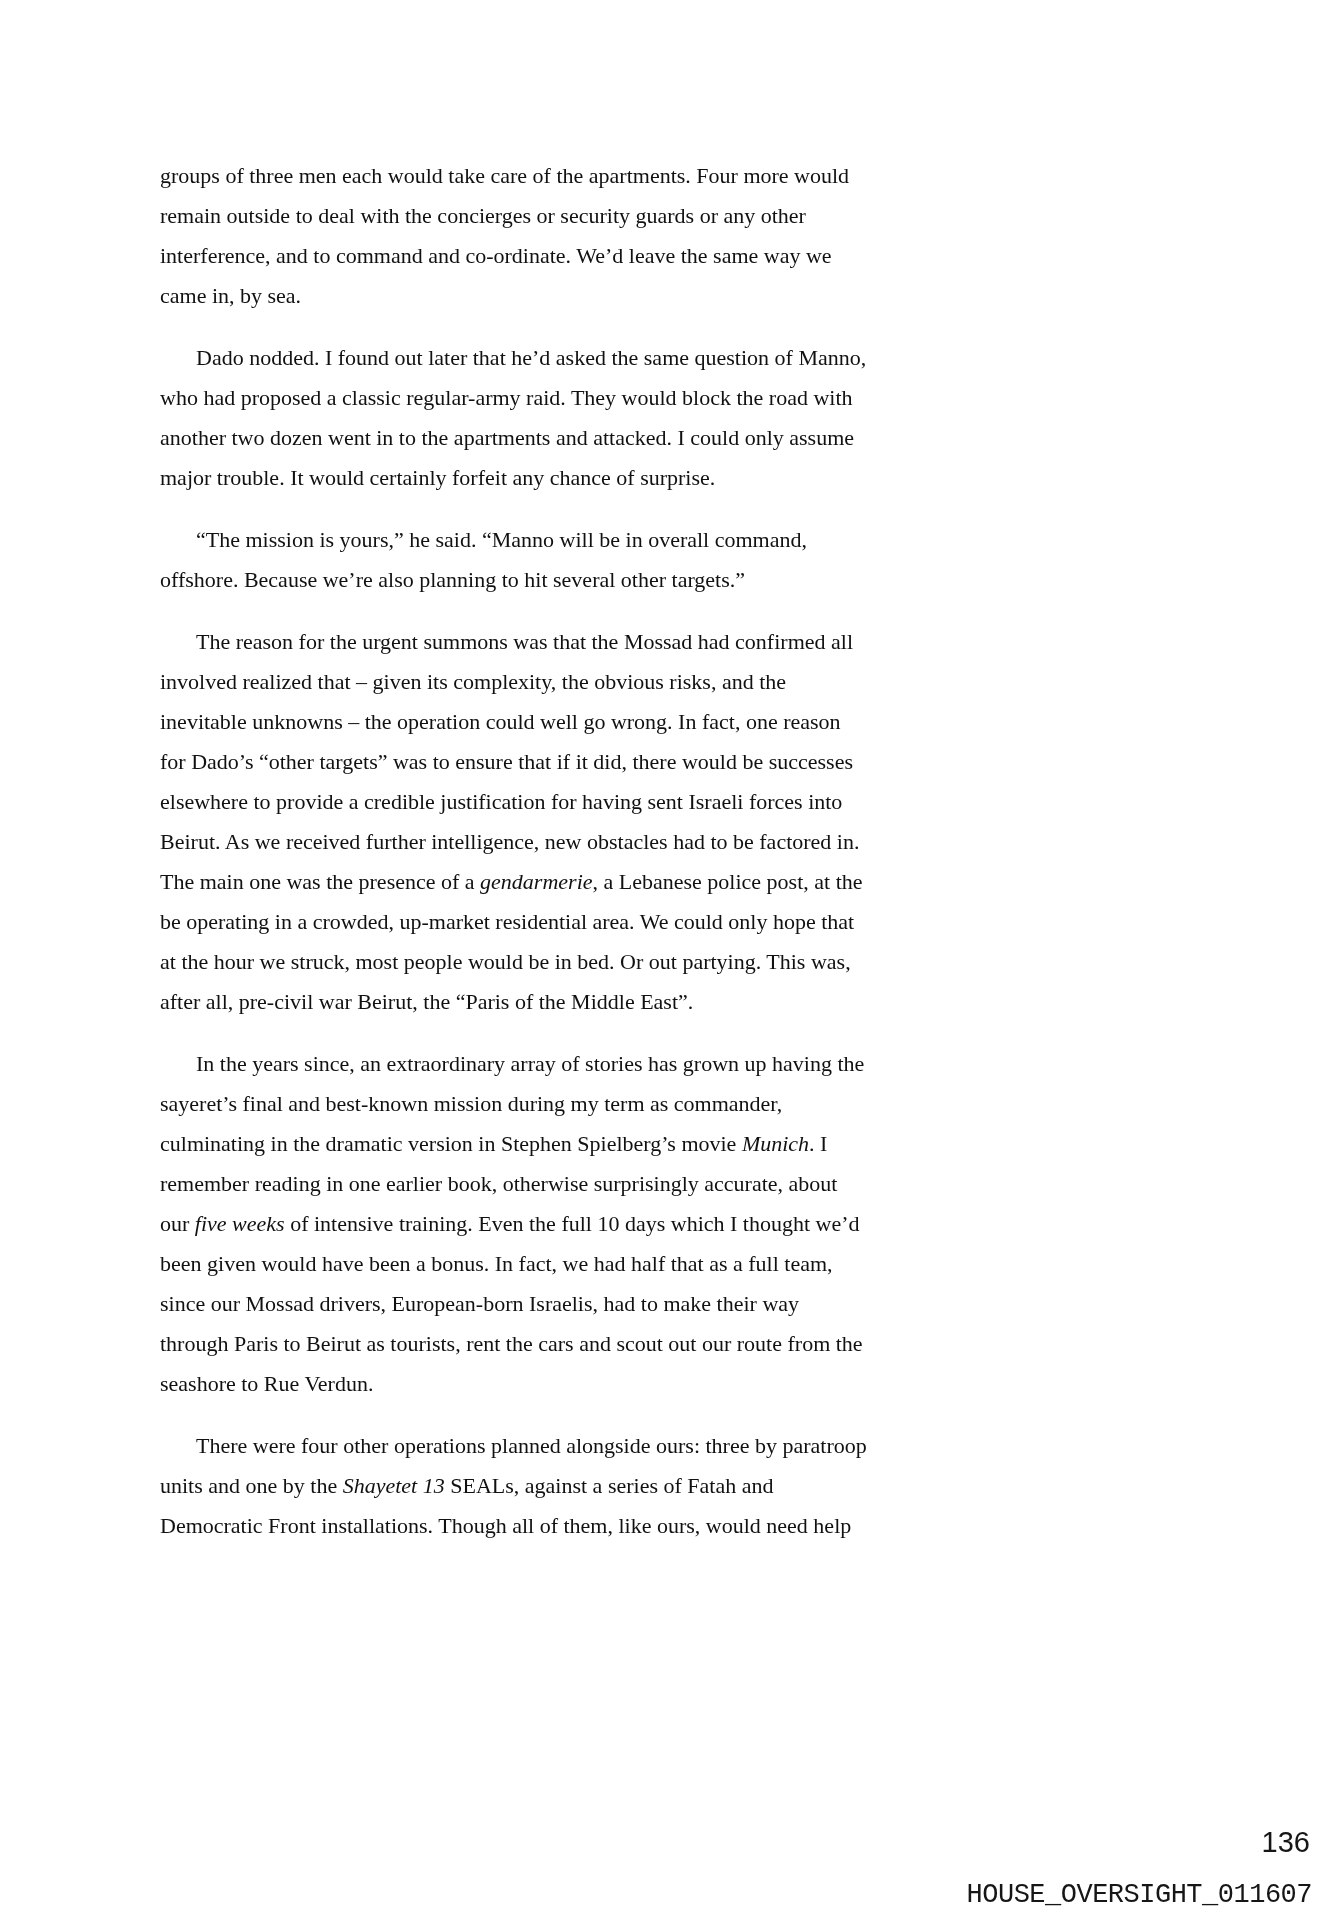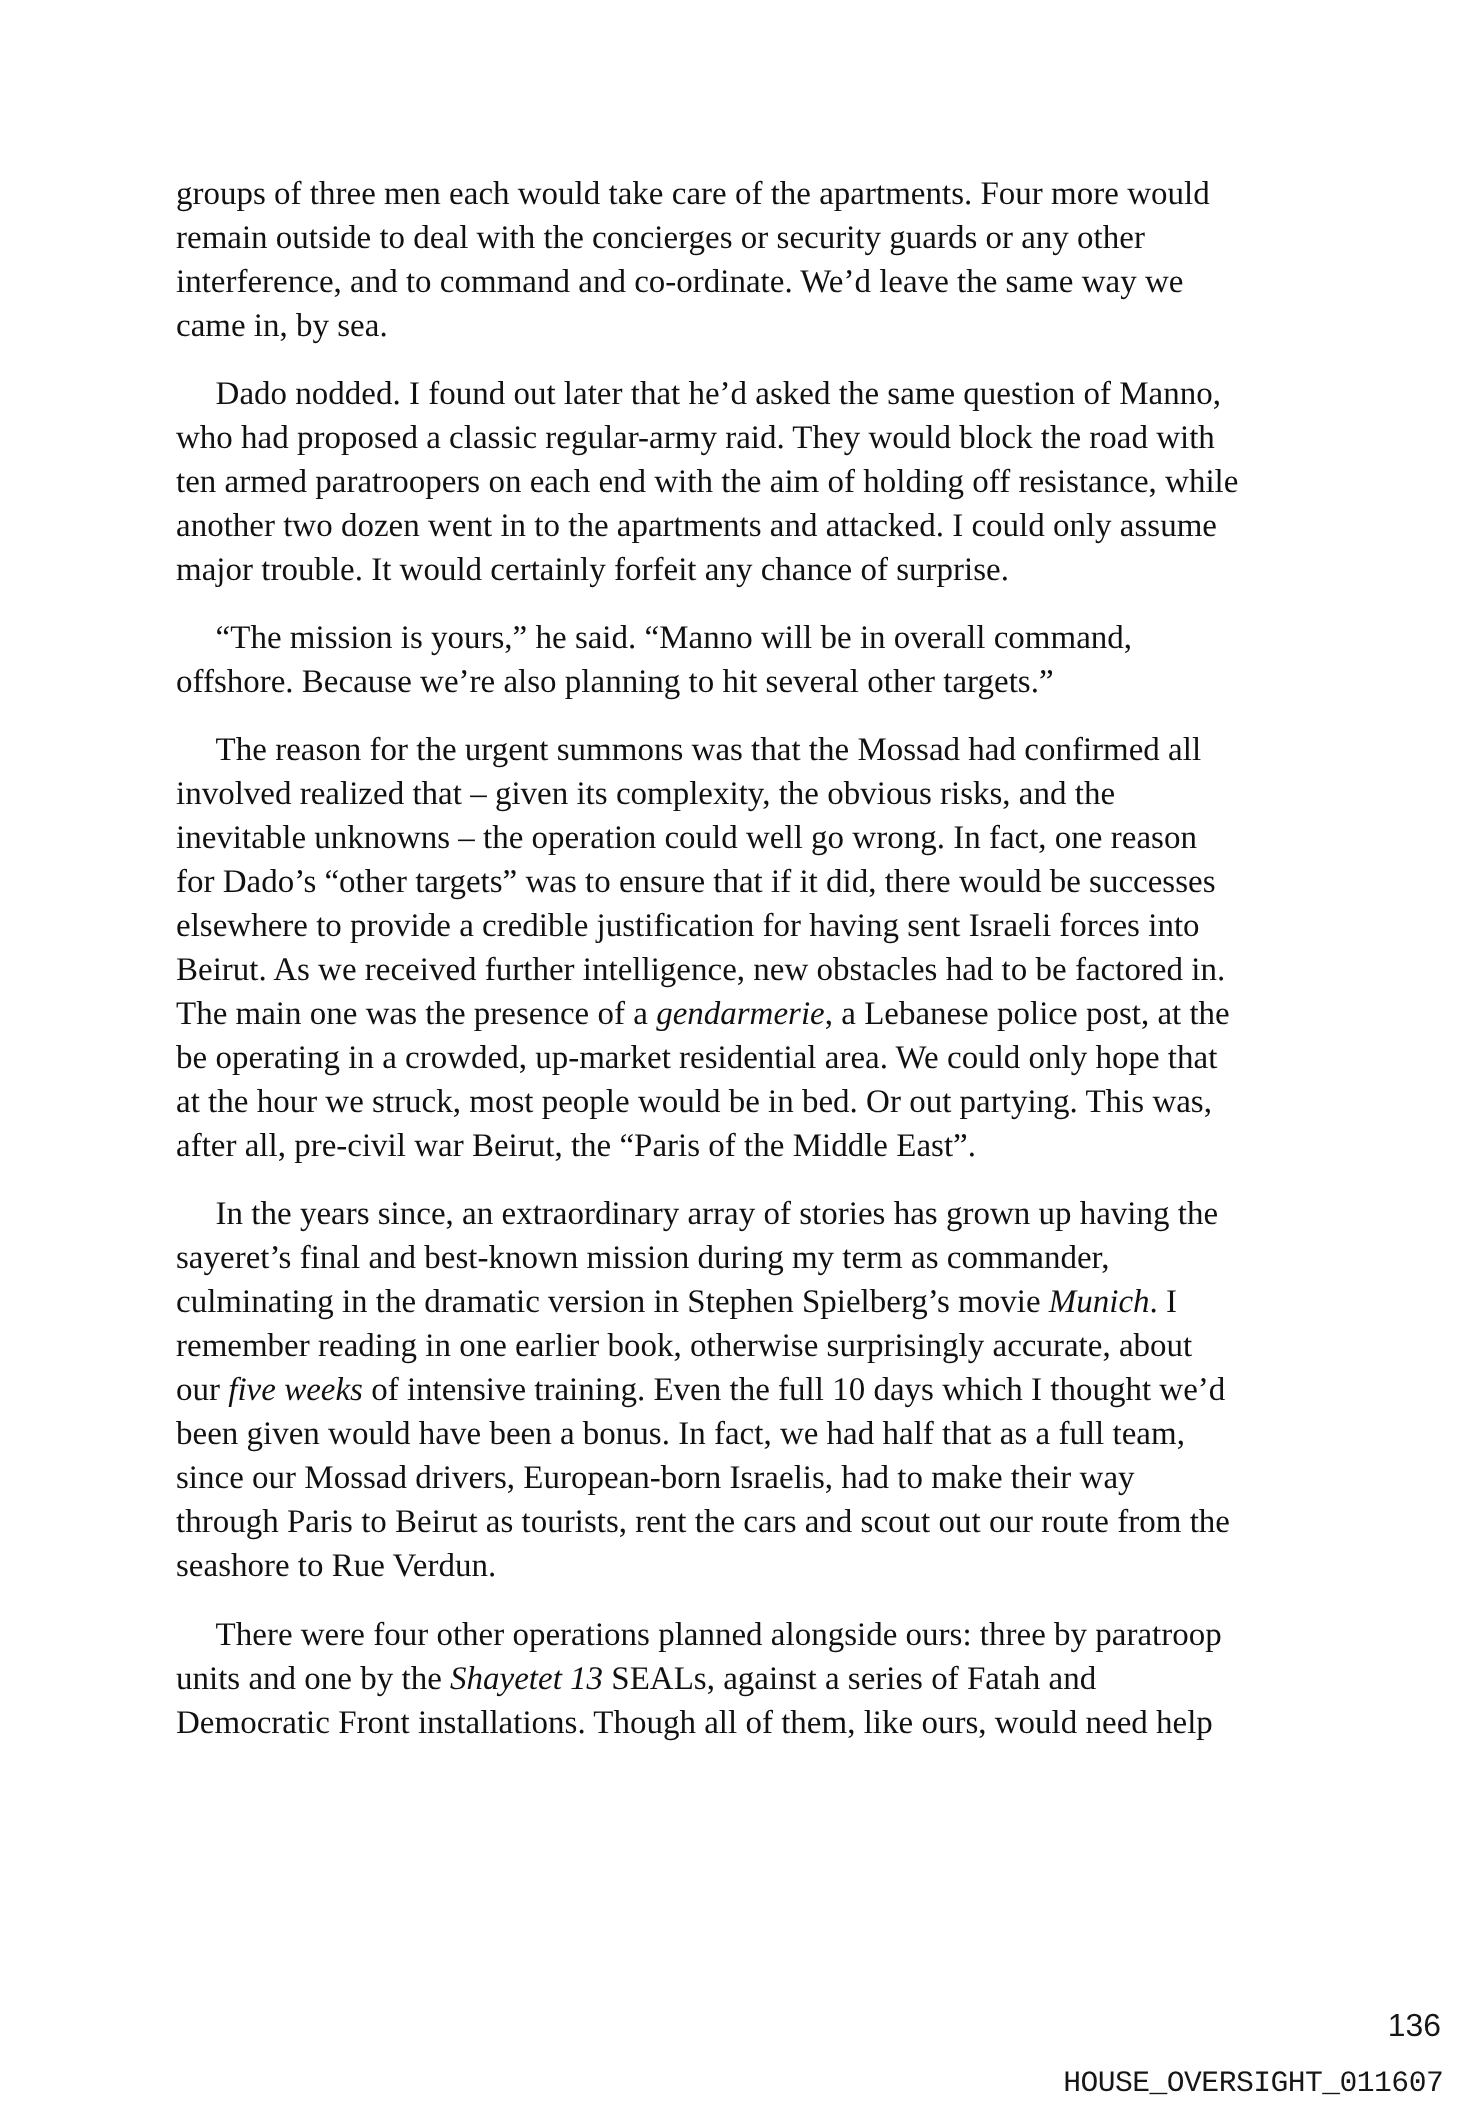--- a/index.html
+++ b/index.html
@@ -14,21 +14,21 @@
     background: #ffffff;
     overflow: hidden;
     font-family: "Liberation Serif", "DejaVu Serif", serif;
     color: #111111;
   }
   .body-text {
     position: absolute;
     left: 160px;
     top: 156px;
     width: 1020px;
-    font-size: 30px;
+    font-size: 22px;
   }
   .para {
     margin: 0 0 22px 0;
     padding: 0;
   }
   .line {
     display: block;
     height: 40px;
     line-height: 40px;
     white-space: pre;
@@ -67,21 +67,20 @@
   <main class="body-text">
       <p class="para">
         <span class="line"><span>groups of three men each would take care of the apartments. Four more would</span></span>
         <span class="line"><span>remain outside to deal with the concierges or security guards or any other</span></span>
         <span class="line"><span>interference, and to command and co-ordinate. We’d leave the same way we</span></span>
         <span class="line"><span>came in, by sea.</span></span>
       </p>
       <p class="para">
         <span class="line first-indent"><span>Dado nodded. I found out later that he’d asked the same question of Manno,</span></span>
         <span class="line"><span>who had proposed a classic regular-army raid. They would block the road with</span></span>
-        <span class="line"><span>ten armed paratroopers on each end with the aim of holding off resistance, while</span></span>
         <span class="line"><span>another two dozen went in to the apartments and attacked. I could only assume</span></span>
         <span class="line"><span>major trouble. It would certainly forfeit any chance of surprise.</span></span>
       </p>
       <p class="para">
         <span class="line first-indent"><span>“The mission is yours,” he said. “Manno will be in overall command,</span></span>
         <span class="line"><span>offshore. Because we’re also planning to hit several other targets.”</span></span>
       </p>
       <p class="para">
         <span class="line first-indent"><span>The reason for the urgent summons was that the Mossad had confirmed all</span></span>
         <span class="line"><span>involved realized that – given its complexity, the obvious risks, and the</span></span>

